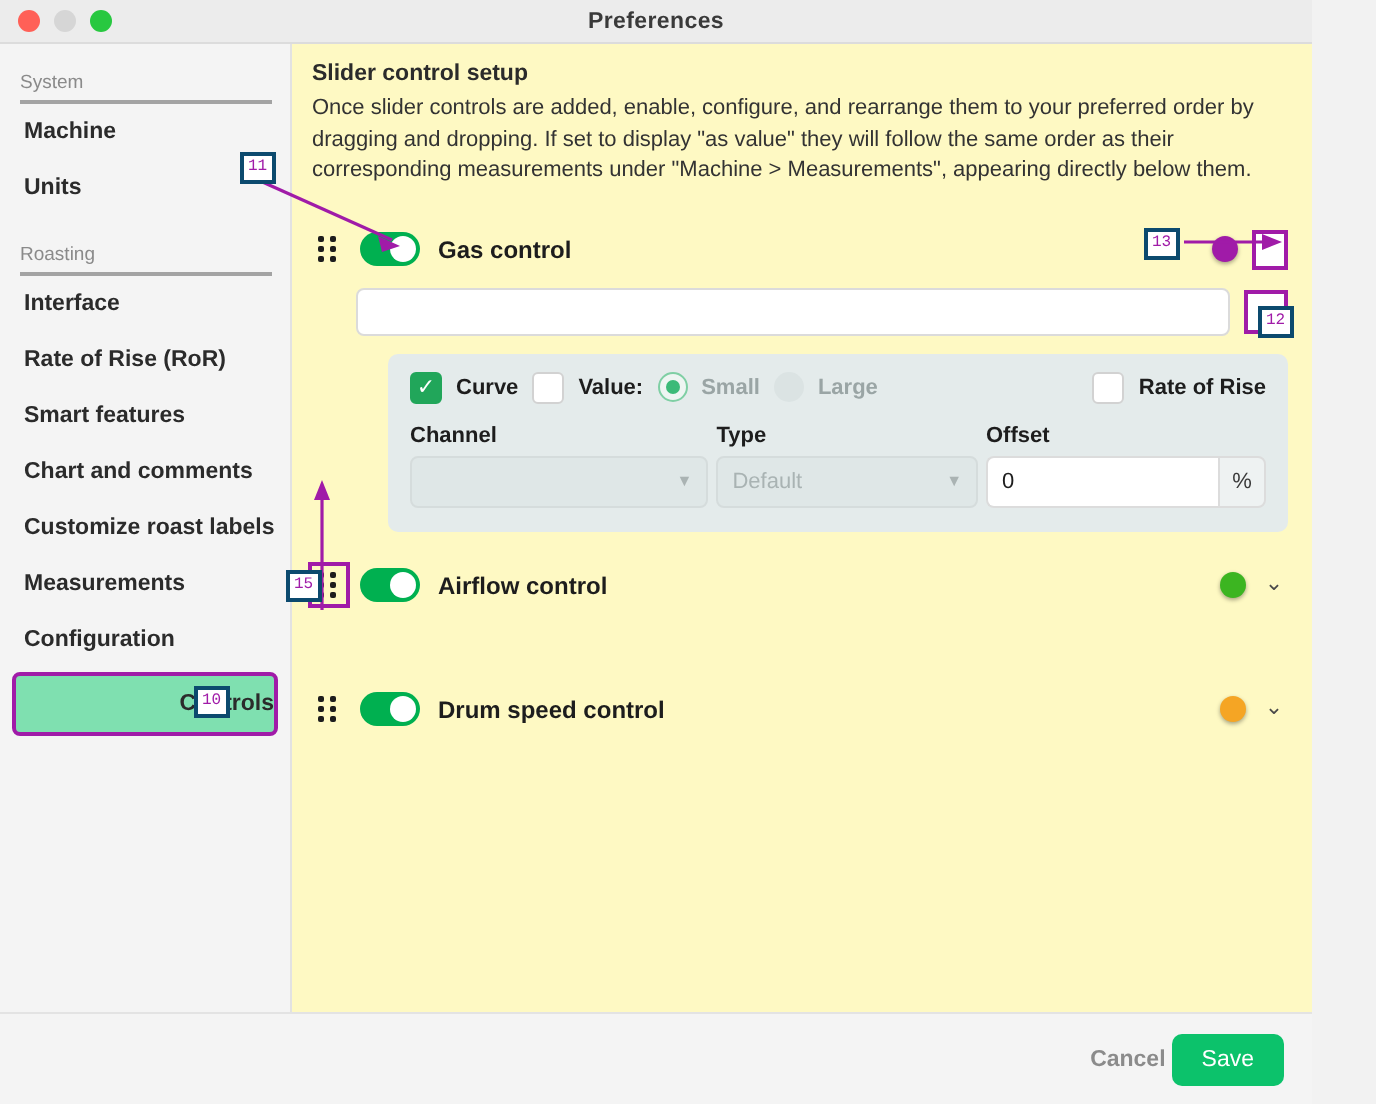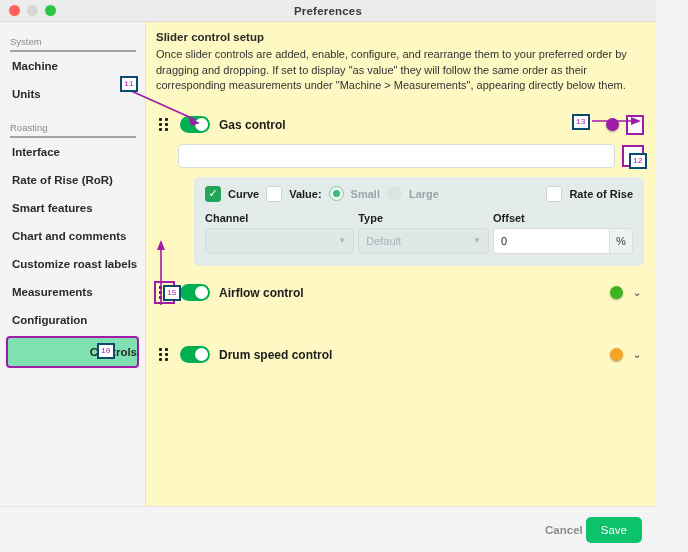--- a/index.html
+++ b/index.html
@@ -314,17 +314,17 @@
       <line x1="129" y1="90" x2="196" y2="120" stroke="#a01ba8" stroke-width="1.6"></line>
       <polygon points="200,123 189,118 191,126" fill="#a01ba8"></polygon>
       <line x1="592" y1="121" x2="636" y2="121" stroke="#a01ba8" stroke-width="1.6"></line>
       <polygon points="641,121 631,117 631,125" fill="#a01ba8"></polygon>
       <line x1="161" y1="305" x2="161" y2="245" stroke="#a01ba8" stroke-width="1.6"></line>
       <polygon points="161,240 157,250 165,250" fill="#a01ba8"></polygon>
     </svg>
     <span class="anno-num" style="left:120px; top:76px;">11</span>
     <span class="anno-num" style="left:629px; top:153px;">12</span>
     <span class="anno-num" style="left:572px; top:114px;">13</span>
-    <span class="anno-num" style="left:163px; top:285px;">15</span>
+    <span class="anno-num" style="left:143px; top:285px;">15</span>
     <span class="anno-num" style="left:97px; top:343px;">10</span>
   </div>
 
 </div>
 
 </body></html>

